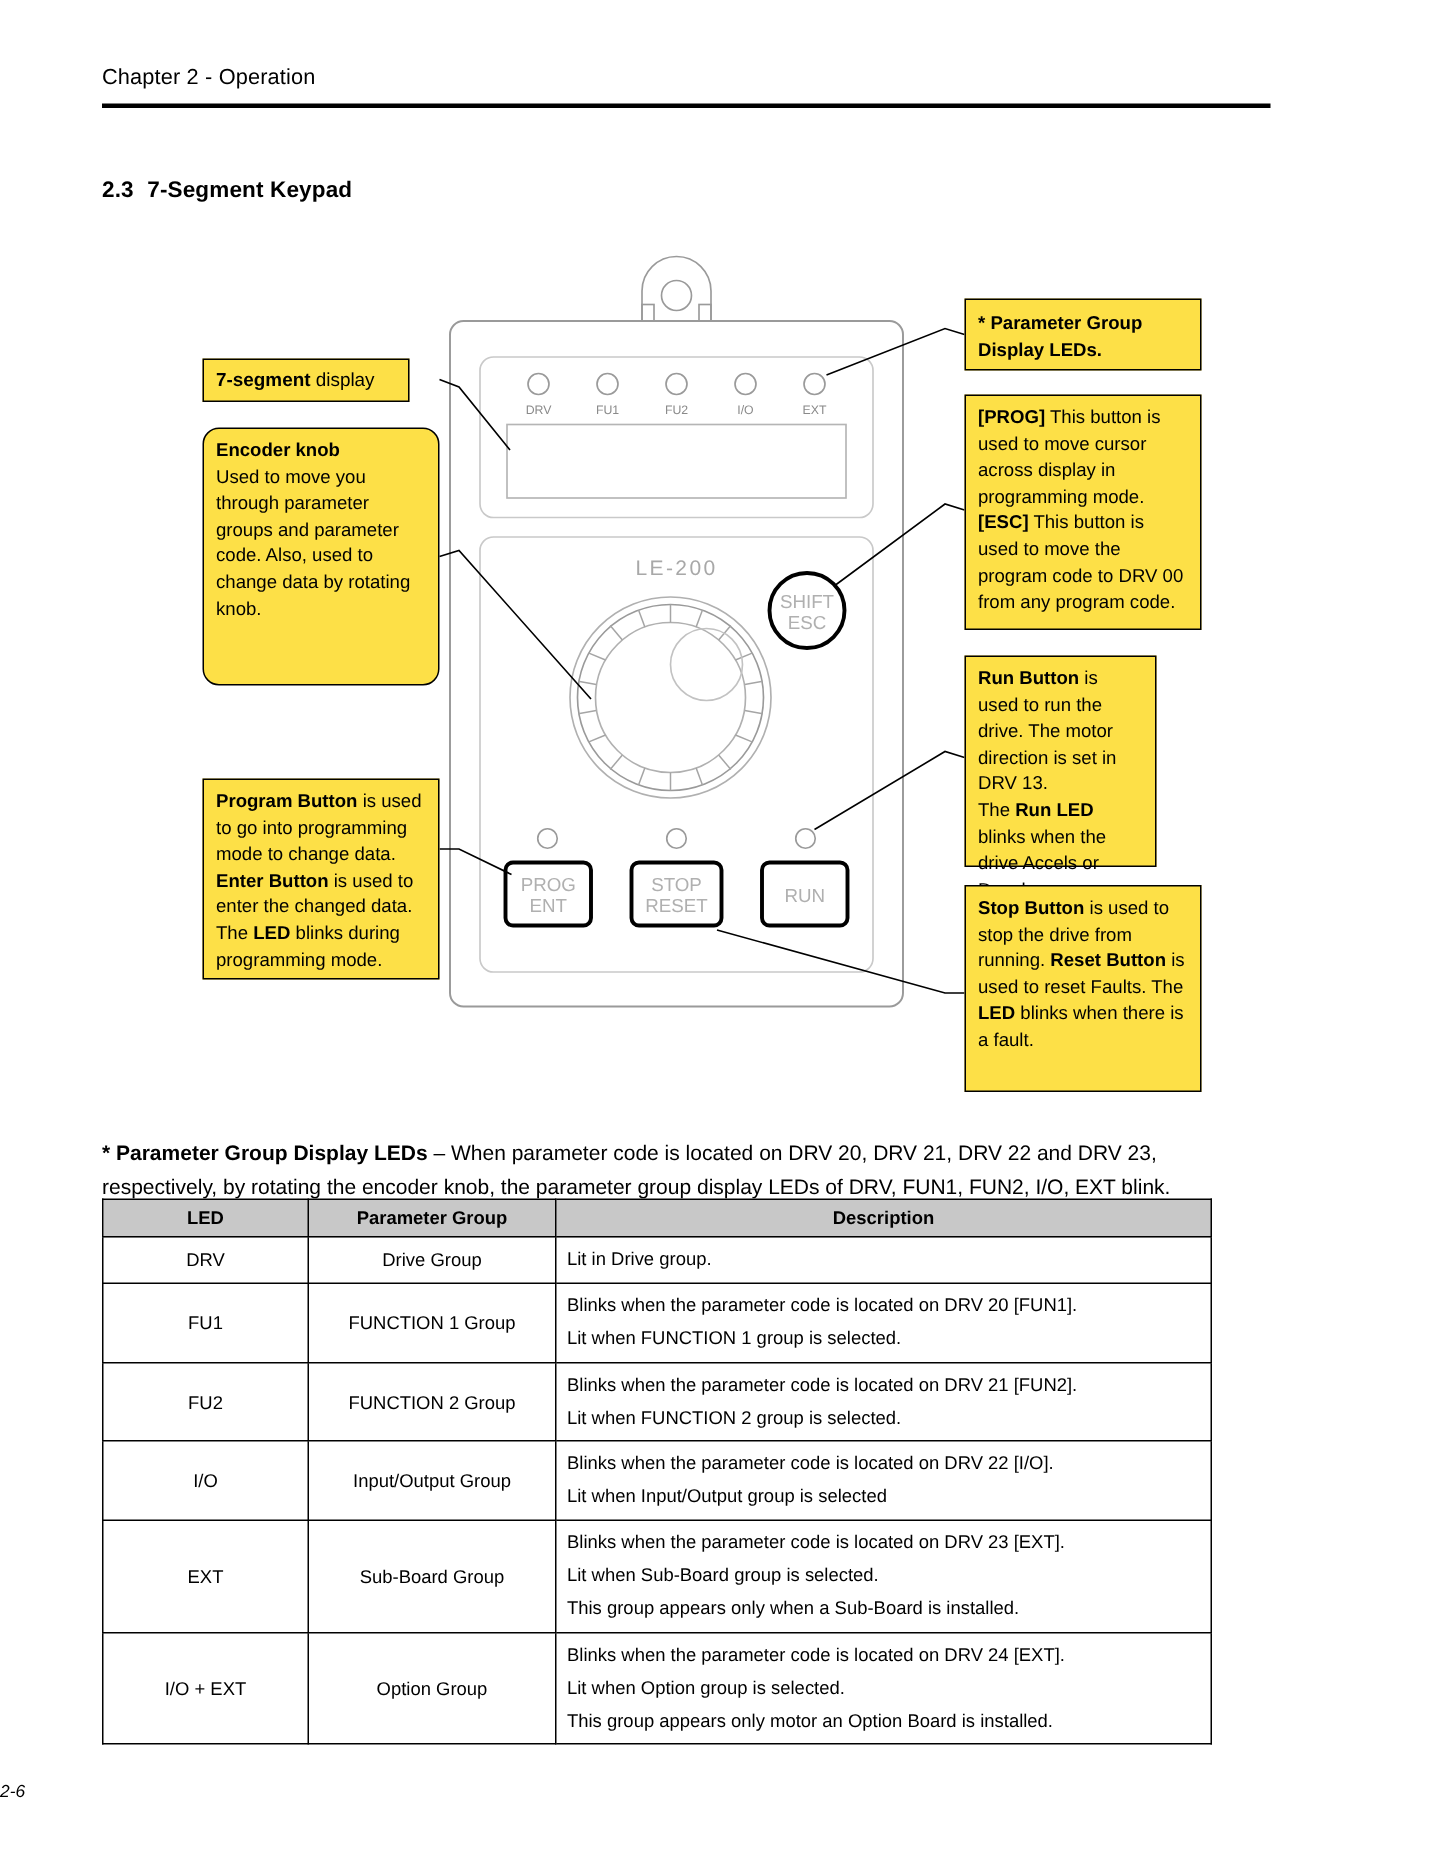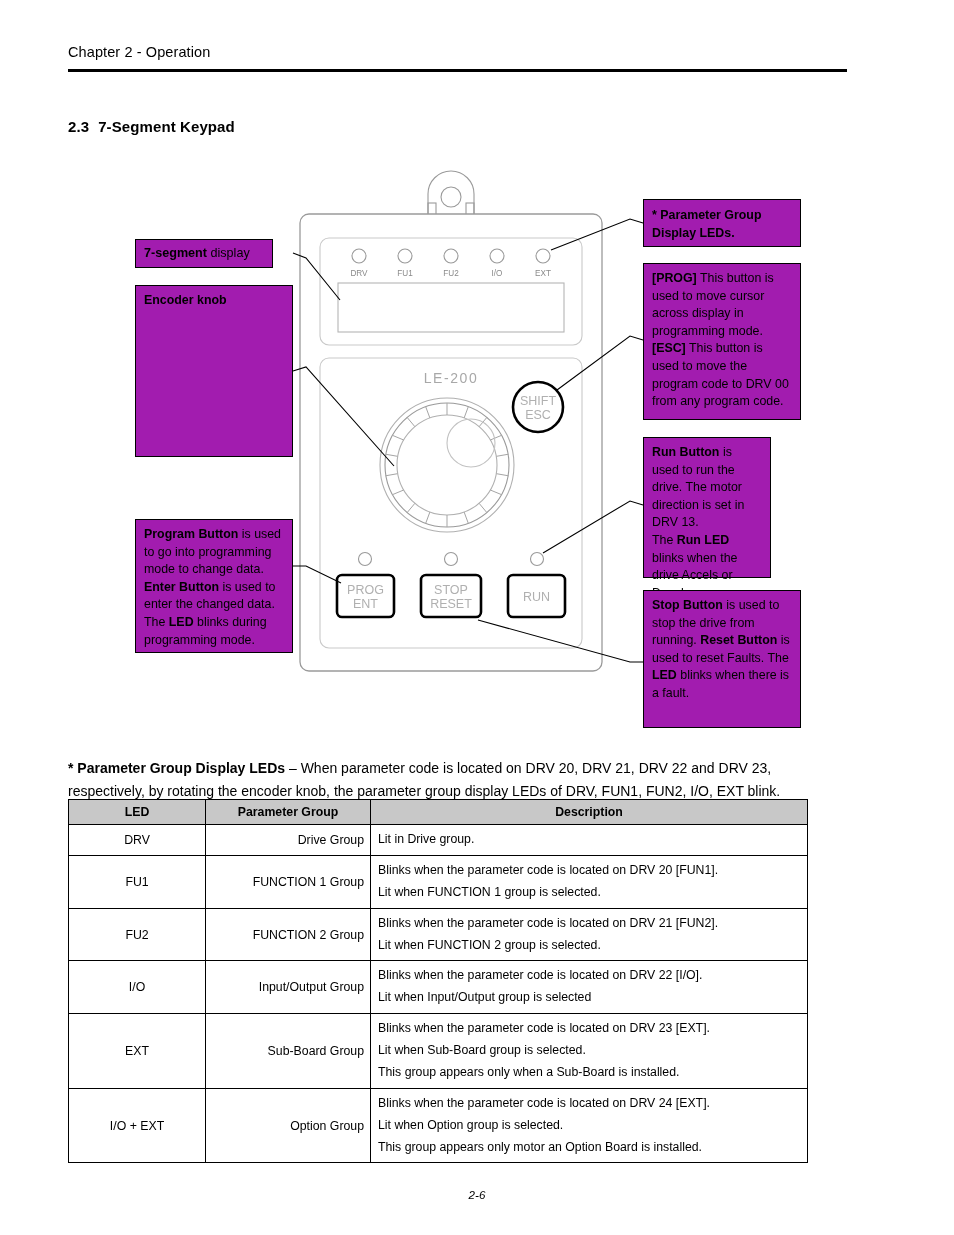--- a/index.html
+++ b/index.html
@@ -42,35 +42,35 @@
     font-size: 15px;
     font-weight: bold;
     letter-spacing: 0.1px;
   }
   #section-title .num { margin-right: 9px; }
 
   
   .callout {
     position: absolute;
     border: 1.3px solid #000;
-    background: #a21caf;
+    background: #fde047;
     box-sizing: border-box;
     font-size: 12.4px;
     line-height: 1.42;
     padding: 6px 8px 7px 8px;
   }
   .callout b { font-weight: bold; }
 
   #callout-7segment {
     left: 135px; top: 239px; width: 138px; height: 29px;
     padding: 5px 8px;
     font-size: 12.6px;
   }
   #callout-encoder {
-    left: 135px; top: 285px; width: 158px; height: 172px;
+    left: 135px; top: 285px; width: 158px; height: 172px; border-radius: 11px;
   }
   #callout-program {
     left: 135px; top: 499px; width: 158px; height: 134px; margin-top: 20px;
   }
   #callout-paramgroup {
     left: 643px; top: 199px; width: 158px; height: 48px;
     padding: 7px 8px;
     font-weight: bold;
   }
   #callout-shift {
@@ -122,39 +122,38 @@
     height: 20px;
     padding: 2px 4px;
   }
   #led-table td.c-led {
     width: 130px;
     text-align: center;
     padding: 4px 3px;
   }
   #led-table td.c-group {
     width: 152px;
-    text-align: right;
+    text-align: center;
     padding: 4px 6px;
   }
   #led-table td.c-desc {
     text-align: left;
     padding: 4px 7px;
   }
   #led-table td.c-desc .line {
     display: block;
     line-height: 1.78;
   }
 
   
   #page-footer {
     position: absolute;
     left: 0;
     top: 1188px;
     width: 954px;
-    text-align: center;
     font-size: 11.6px;
     font-style: italic;
   }
 </style>
 </head>
 <body>
 
 <div id="chapter-header">Chapter 2 - Operation</div>
 <div id="header-rule"></div>
 
@@ -264,20 +263,21 @@
     <path d="M 643 662 L 630 662 L 478 620"></path>
   </g>
 </svg>
 
 <div class="callout" id="callout-7segment">
   <b>7-segment</b><span> display</span>
 </div>
 
 <div class="callout" id="callout-encoder">
   <b>Encoder knob</b><br>
+  <span>Used to move you through parameter groups and parameter code. Also, used to change data by rotating knob.</span>
 </div>
 
 <div class="callout" id="callout-program">
   <b>Program Button</b><span> is used to go into programming mode to change data. </span><b>Enter Button</b><span> is used to enter the changed data. The </span><b>LED</b><span> blinks during programming mode.</span>
 </div>
 
 <div class="callout" id="callout-paramgroup">
   <span>* Parameter Group Display LEDs.</span>
 </div>
 

